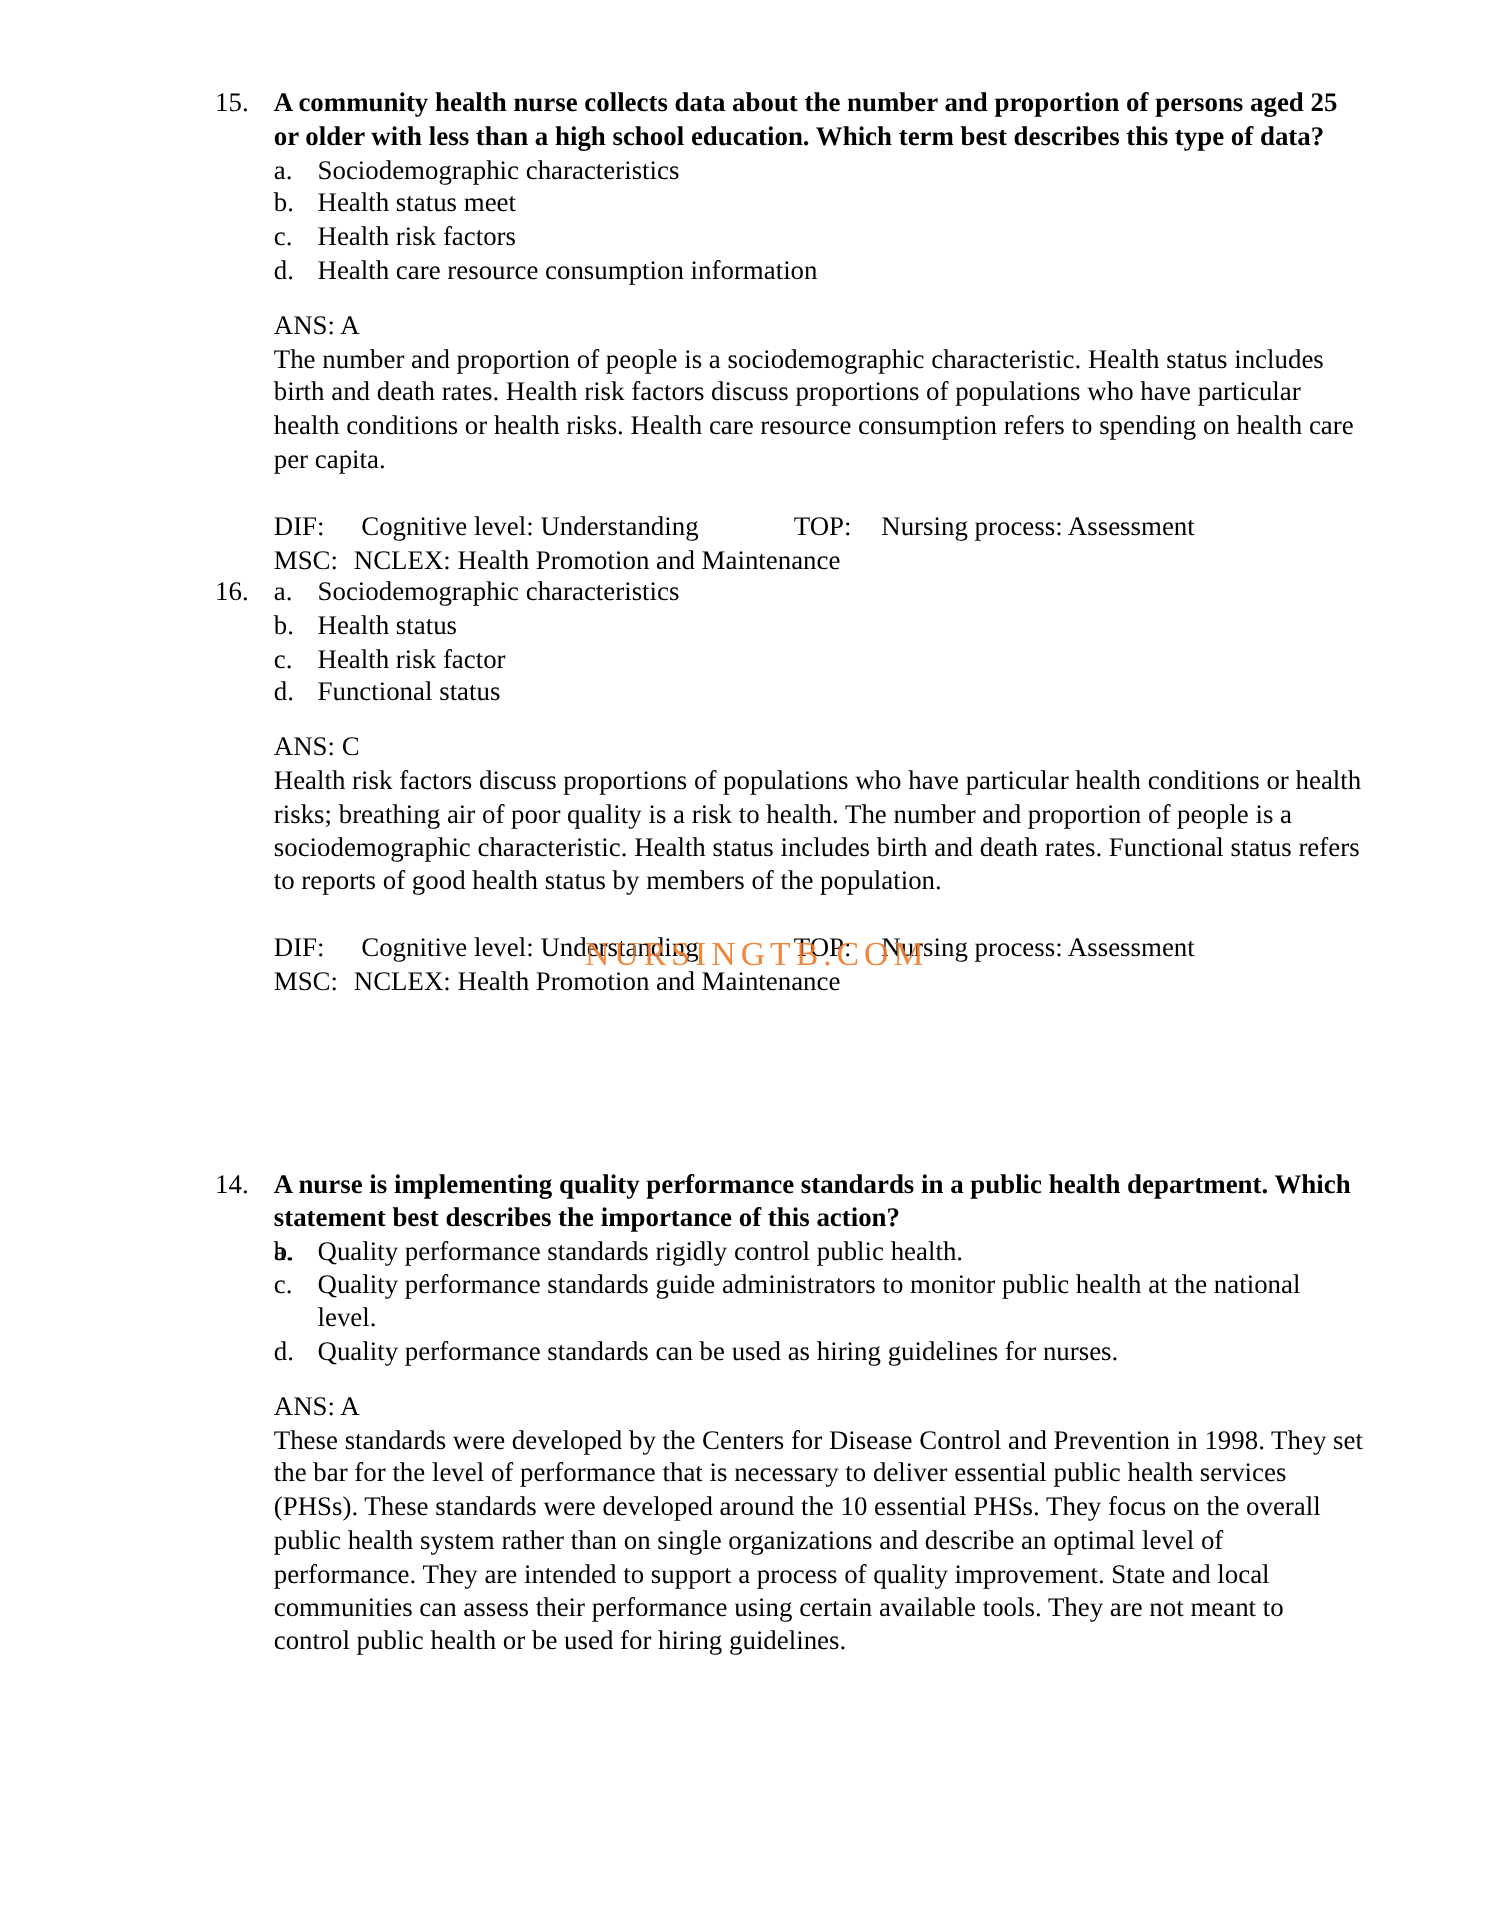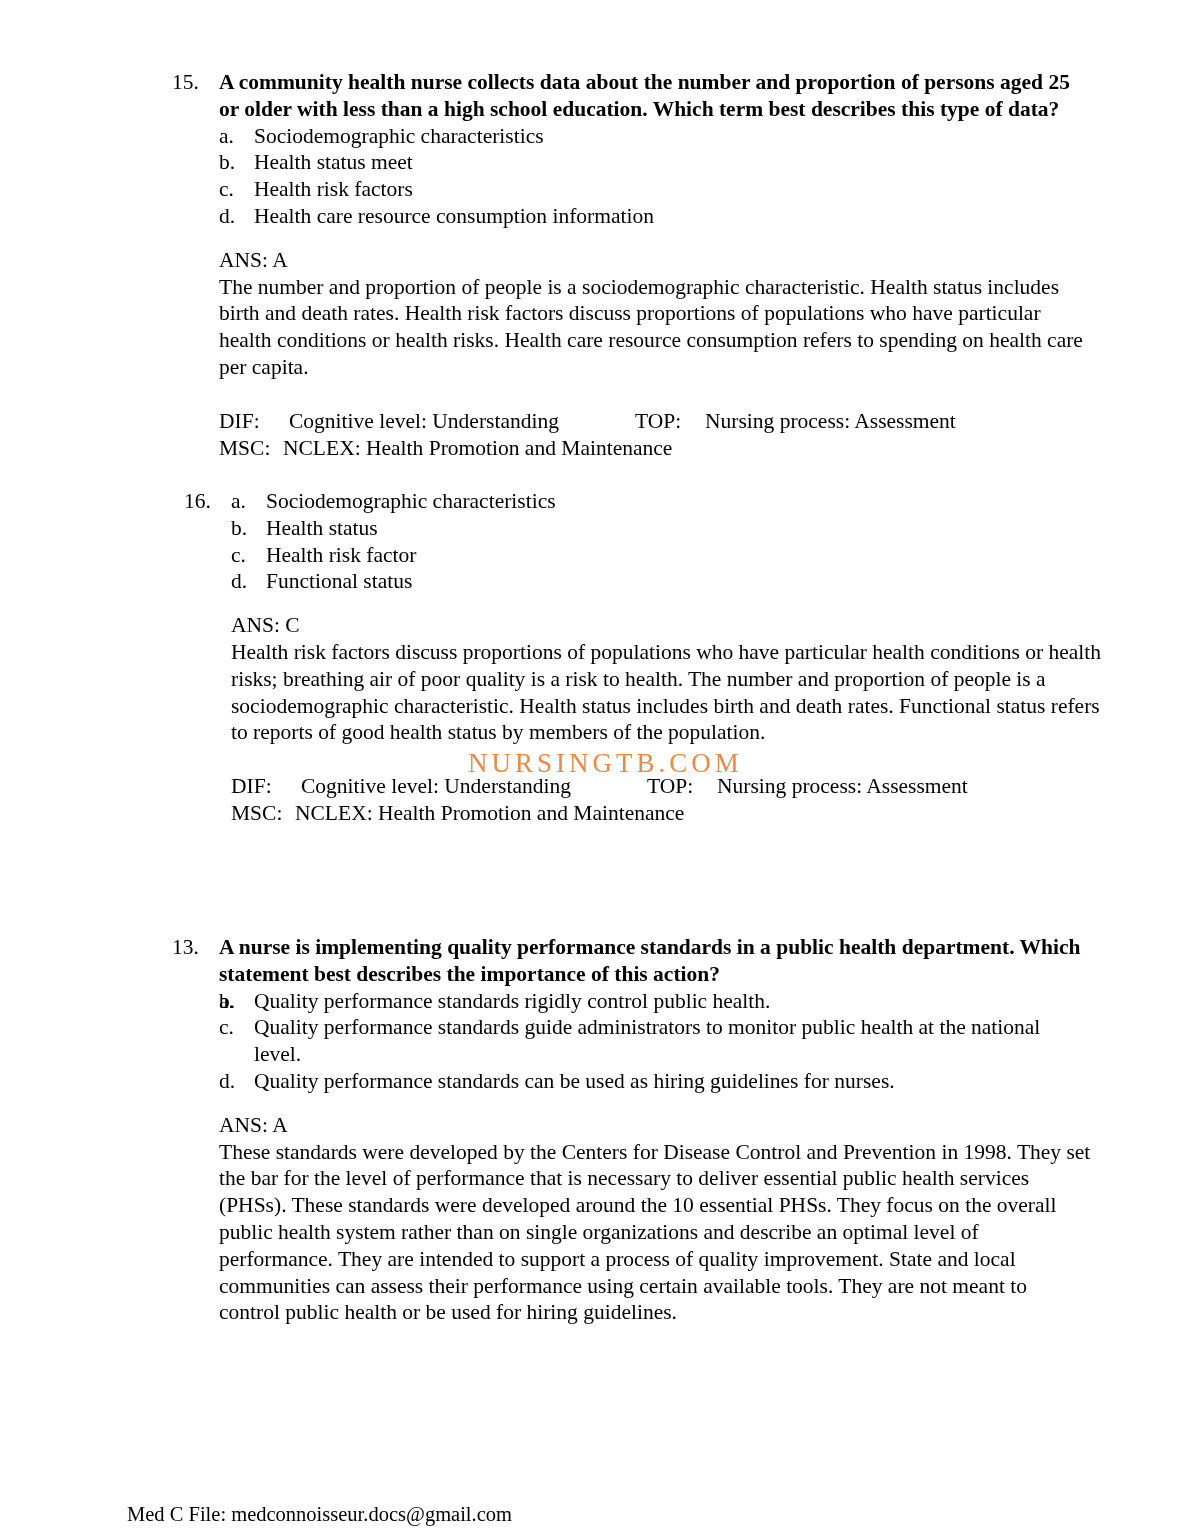--- a/index.html
+++ b/index.html
@@ -52,21 +52,21 @@
           <span style="left:486px">Nursing process: Assessment</span>
         </div>
         <div class="meta-row">
           <span style="left:0">MSC:</span>
           <span style="left:64px">NCLEX: Health Promotion and Maintenance</span>
         </div>
       </div>
     </div>
   </div>
 
-  <div class="question" style="top:488px;margin-left:12px;">
+  <div class="question" style="top:460px;">
     <span class="qnum">16.</span>
     <div class="qbody">
       <div class="opt"><span class="opt-letter">a.</span><span>Sociodemographic characteristics</span></div>
       <div class="opt"><span class="opt-letter">b.</span><span>Health status</span></div>
       <div class="opt"><span class="opt-letter">c.</span><span>Health risk factor</span></div>
       <div class="opt"><span class="opt-letter">d.</span><span>Functional status</span></div>
       <div class="ans-block">
         <div>ANS:  C</div>
         <p class="rationale">Health risk factors discuss proportions of populations who have particular health conditions or health risks; breathing air of poor quality is a risk to health. The number and proportion of people is a sociodemographic characteristic. Health status includes birth and death rates. Functional status refers to reports of good health status by members of the population.</p>
       </div>
@@ -79,30 +79,29 @@
         </div>
         <div class="meta-row">
           <span style="left:0">MSC:</span>
           <span style="left:64px">NCLEX: Health Promotion and Maintenance</span>
         </div>
       </div>
     </div>
   </div>
 
   <div class="question" style="top:934px;">
-    <span class="qnum">13.</span>
+    <span class="qnum">14.</span>
     <div class="qbody">
       <p class="stem">A nurse is implementing quality performance standards in a public health department. Which statement best describes the importance of this action?</p>
       <div class="opt"><span class="opt-letter">a.</span></div>
       <div class="opt"><span class="opt-letter">b.</span><span>Quality performance standards rigidly control public health.</span></div>
       <div class="opt"><span class="opt-letter">c.</span><span>Quality performance standards guide administrators to monitor public health at the national level.</span></div>
       <div class="opt"><span class="opt-letter">d.</span><span>Quality performance standards can be used as hiring guidelines for nurses.</span></div>
       <div class="ans-block">
         <div>ANS:  A</div>
         <p class="rationale">These standards were developed by the Centers for Disease Control and Prevention in 1998. They set the bar for the level of performance that is necessary to deliver essential public health services (PHSs). These standards were developed around the 10 essential PHSs. They focus on the overall public health system rather than on single organizations and describe an optimal level of performance. They are intended to support a process of quality improvement. State and local communities can assess their performance using certain available tools. They are not meant to control public health or be used for hiring guidelines.</p>
       </div>
     </div>
   </div>
 
   <div class="watermark">NURSINGTB.COM</div>
 
-  <div class="footer">Med C File: medconnoisseur.docs@gmail.com</div>
 </div>
 
 </body></html>

